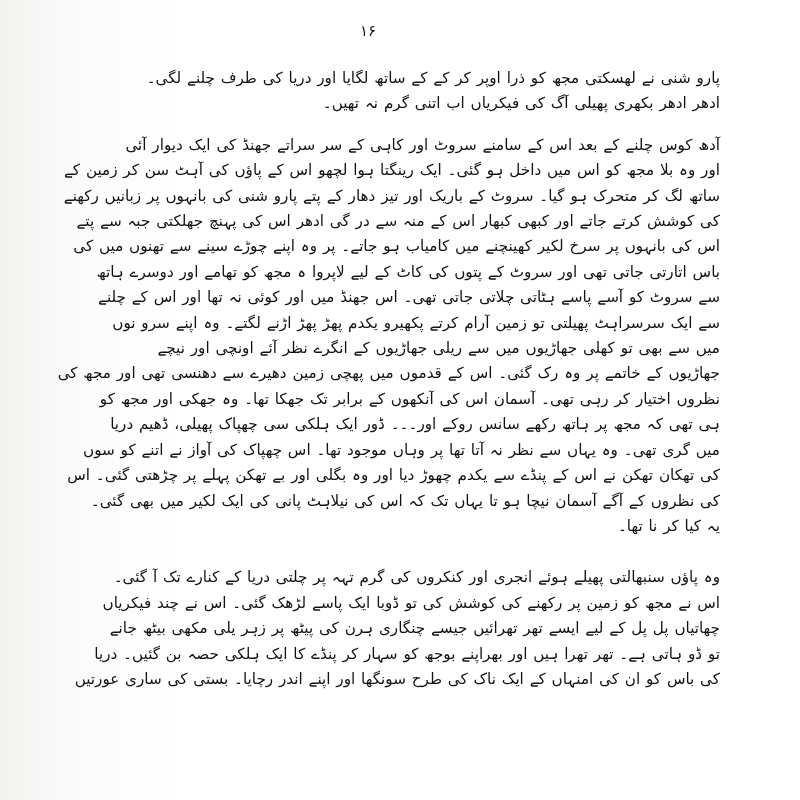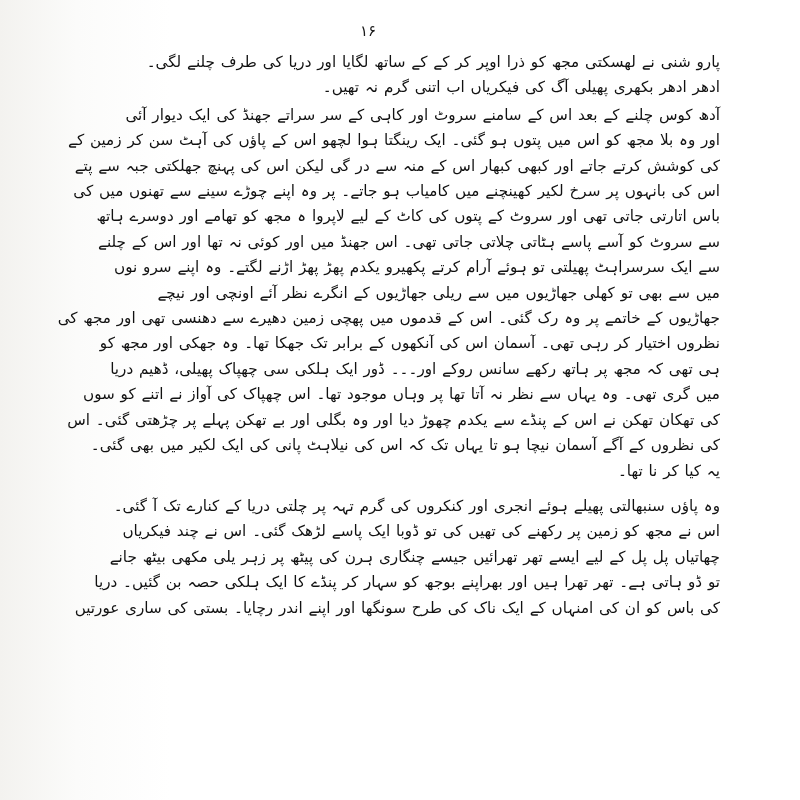--- a/index.html
+++ b/index.html
@@ -44,21 +44,21 @@
   .text-block {
     position: absolute;
     top: 50px;
     left: 196px;
     width: 524px;
     direction: rtl;
     text-align: justify;
     text-align-last: right;
   }
   .para {
-    margin: 0 0 2px 0;
+    margin: 16px 0 2px 0;
     font-family: "DejaVu Sans", sans-serif;
     font-size: 15.2px;
     line-height: 25.4px;
     color: #111111;
     word-spacing: 1px;
     text-justify: inter-word;
   }
   .para .ln {
     display: block;
     white-space: nowrap;
@@ -77,41 +77,42 @@
 
   <div class="text-block">
 
     <p class="para">
       <span class="ln">پارو شنی نے لھسکتی مجھ کو ذرا اوپر کر کے کے ساتھ لگایا اور دریا کی طرف چلنے لگی۔</span>
       <span class="ln">ادھر ادھر بکھری پھیلی آگ کی فیکریاں اب اتنی گرم نہ تھیں۔</span>
     </p>
 
     <p class="para">
       <span class="ln">آدھ کوس چلنے کے بعد اس کے سامنے سروٹ اور کاہی کے سر سراتے جھنڈ کی ایک دیوار آئی</span>
-      <span class="ln">اور وہ بلا مجھ کو اس میں پتوں ہو گئی۔ ایک رینگتا ہوا لچھو اس کے پاؤں کی آہٹ سن کر زمین کے</span>
-      <span class="ln">کی کوشش کرتے جاتے اور کبھی کبھار اس کے منہ سے در گی لیکن اس کی پہنچ جھلکتی جبہ سے پتے</span>
+      <span class="ln">اور وہ بلا مجھ کو اس میں داخل ہو گئی۔ ایک رینگتا ہوا لچھو اس کے پاؤں کی آہٹ سن کر زمین کے</span>
+      <span class="ln">ساتھ لگ کر متحرک ہو گیا۔ سروٹ کے باریک اور تیز دھار کے پتے پارو شنی کی بانہوں پر زبانیں رکھنے</span>
+      <span class="ln">کی کوشش کرتے جاتے اور کبھی کبھار اس کے منہ سے در گی ادھر اس کی پہنچ جھلکتی جبہ سے پتے</span>
       <span class="ln">اس کی بانہوں پر سرخ لکیر کھینچنے میں کامیاب ہو جاتے۔ پر وہ اپنے چوڑے سینے سے تھنوں میں کی</span>
       <span class="ln">باس اتارتی جاتی تھی اور سروٹ کے پتوں کی کاٹ کے لیے لاپروا ہ مجھ کو تھامے اور دوسرے ہاتھ</span>
       <span class="ln">سے سروٹ کو آسے پاسے ہٹاتی چلاتی جاتی تھی۔ اس جھنڈ میں اور کوئی نہ تھا اور اس کے چلنے</span>
-      <span class="ln">سے ایک سرسراہٹ پھیلتی تو ہوئے آرام کرتے پکھیرو یکدم پھڑ پھڑ اڑنے لگتے۔ وہ اپنے سرو نوں</span>
+      <span class="ln">سے ایک سرسراہٹ پھیلتی تو زمین آرام کرتے پکھیرو یکدم پھڑ پھڑ اڑنے لگتے۔ وہ اپنے سرو نوں</span>
       <span class="ln">میں سے بھی تو کھلی جھاڑیوں میں سے ریلی جھاڑیوں کے انگرے نظر آئے اونچی اور نیچے</span>
       <span class="ln">جھاڑیوں کے خاتمے پر وہ رک گئی۔ اس کے قدموں میں پھچی زمین دھیرے سے دھنسی تھی اور مجھ کی</span>
       <span class="ln">نظروں اختیار کر رہی تھی۔ آسمان اس کی آنکھوں کے برابر تک جھکا تھا۔ وہ جھکی اور مجھ کو</span>
       <span class="ln">ہی تھی کہ مجھ پر ہاتھ رکھے سانس روکے اور۔۔۔ ڈور ایک ہلکی سی چھپاک پھیلی، ڈھیم دریا</span>
       <span class="ln">میں گری تھی۔ وہ یہاں سے نظر نہ آتا تھا پر وہاں موجود تھا۔ اس چھپاک کی آواز نے اتنے کو سوں</span>
       <span class="ln">کی تھکان تھکن نے اس کے پنڈے سے یکدم چھوڑ دیا اور وہ بگلی اور بے تھکن پہلے پر چڑھتی گئی۔ اس</span>
       <span class="ln">کی نظروں کے آگے آسمان نیچا ہو تا یہاں تک کہ اس کی نیلاہٹ پانی کی ایک لکیر میں بھی گئی۔</span>
       <span class="ln">یہ کیا کر نا تھا۔</span>
     </p>
 
     <div class="spacer-line"></div>
 
     <p class="para">
       <span class="ln">وہ پاؤں سنبھالتی پھیلے ہوئے انجری اور کنکروں کی گرم تہہ پر چلتی دریا کے کنارے تک آ گئی۔</span>
-      <span class="ln">اس نے مجھ کو زمین پر رکھنے کی تھیں کی تو ڈوبا ایک پاسے لڑھک گئی۔ اس نے چند فیکریاں</span>
+      <span class="ln">اس نے مجھ کو زمین پر رکھنے کی کوشش کی تو ڈوبا ایک پاسے لڑھک گئی۔ اس نے چند فیکریاں</span>
       <span class="ln">چھاتیاں پل پل کے لیے ایسے تھر تھرائیں جیسے چنگاری ہرن کی پیٹھ پر زہر یلی مکھی بیٹھ جانے</span>
       <span class="ln">تو ڈو ہاتی ہے۔ تھر تھرا ہیں اور بھراپنے بوجھ کو سہار کر پنڈے کا ایک ہلکی حصہ بن گئیں۔ دریا</span>
       <span class="ln">کی باس کو ان کی امنہاں کے ایک ناک کی طرح سونگھا اور اپنے اندر رچایا۔ بستی کی ساری عورتیں</span>
       <span class="ln"></span>
     </p>
 
   </div>
 </div>
 
 </body></html>

